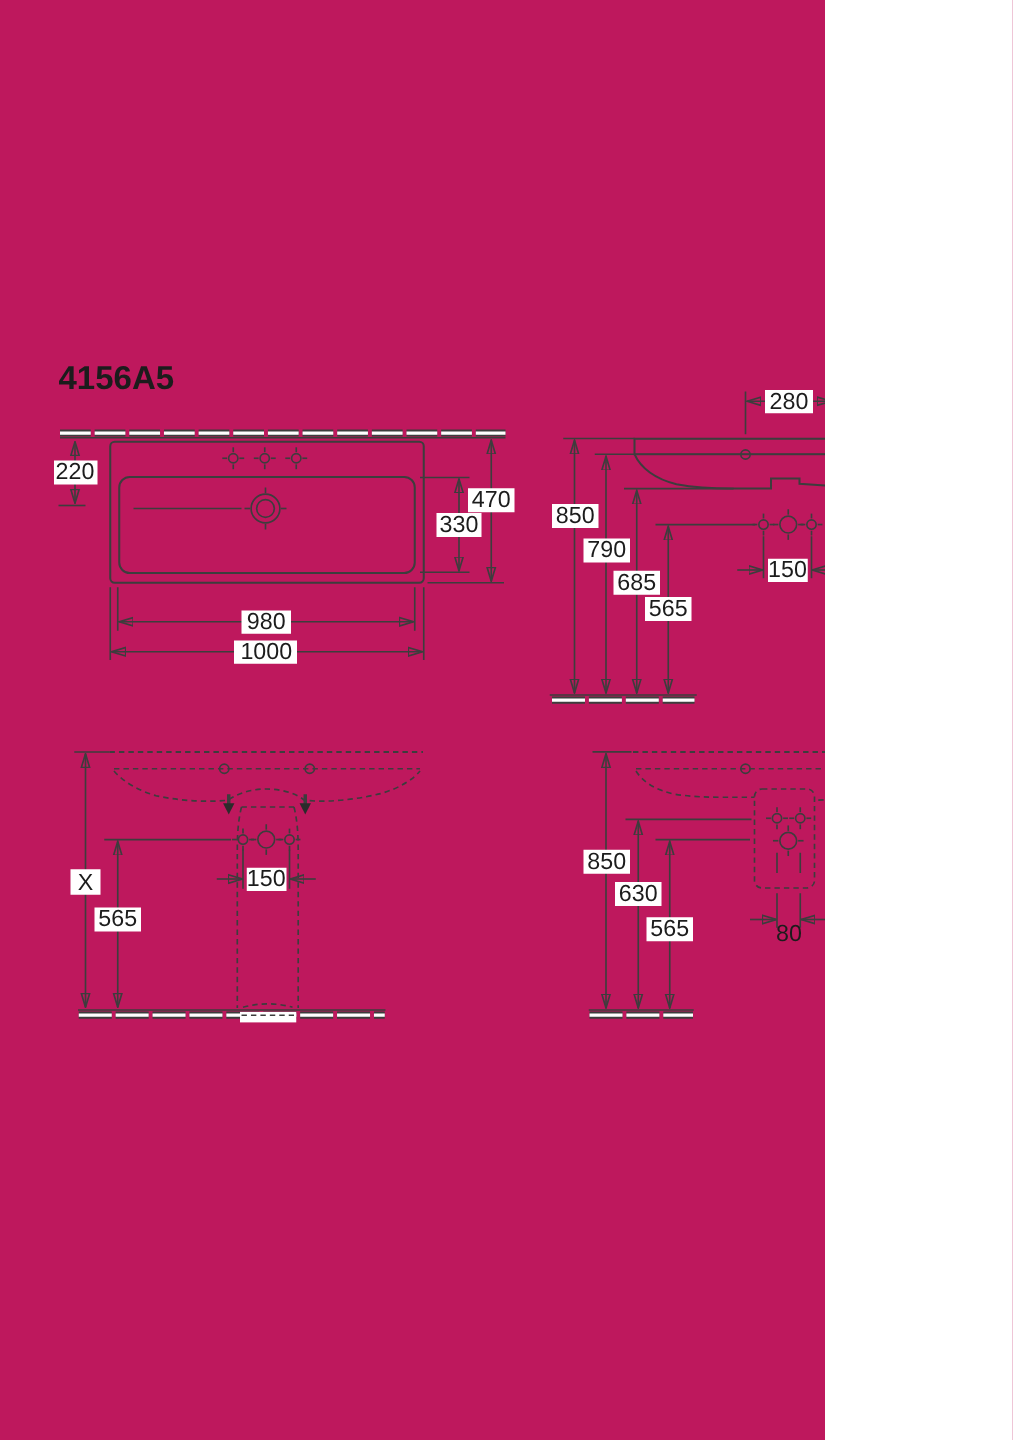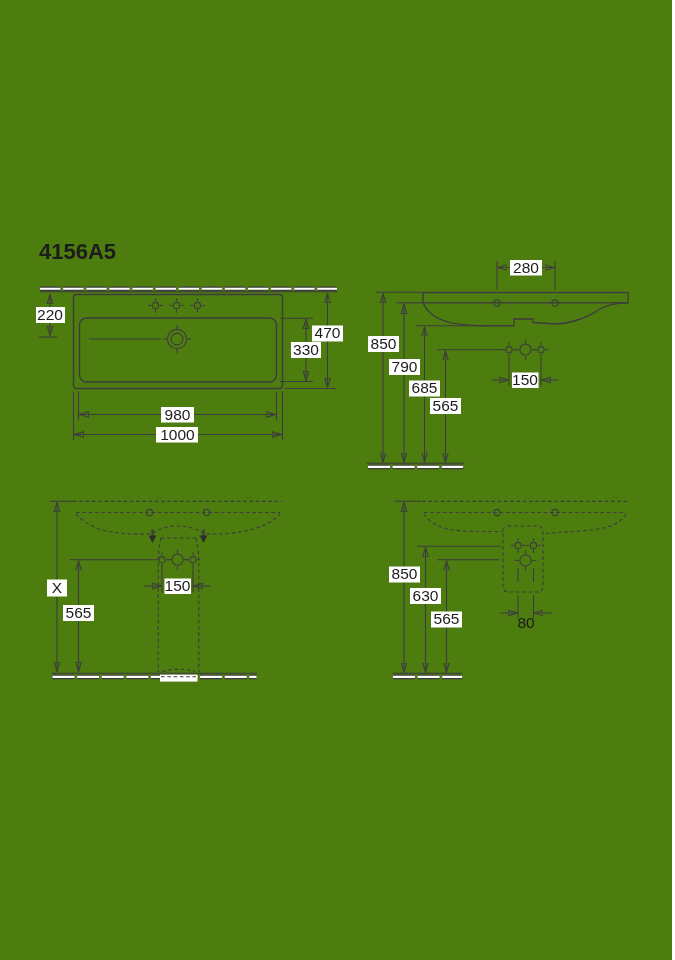--- a/index.html
+++ b/index.html
@@ -1,16 +1,16 @@
 <!DOCTYPE html>
 <html><head>
 <meta charset="utf-8">
 <style>
   html,body{margin:0;padding:0;background:#fff;}
-  .page{position:relative;width:672px;height:960px;background:#4d7c0f;overflow:hidden;}
+  .page{position:relative;width:550px;height:960px;background:#be185d;overflow:hidden;}
   svg{position:absolute;left:0;top:0;}
   svg line, svg path, svg rect, svg circle{stroke:#3d3d3d;stroke-width:1.1;fill:none;}
   svg .obj{stroke-width:1.35;}
   svg .d{stroke-dasharray:3.6 2.7;}
   svg .bg{fill:#ffffff;stroke:none;}
   svg .solidfill{fill:#2b2b2b;stroke:none;}
   svg text{font-family:"Liberation Sans",sans-serif;font-size:15.5px;fill:#1c1c1c;stroke:none;text-anchor:middle;}
   svg text.title{font-size:22px;font-weight:bold;text-anchor:start;}
   .hatch-dark{stroke-width:4.6;stroke-dasharray:20.5 2.6;}
   .hatch-white{stroke:#fff;stroke-width:2.1;stroke-dasharray:20.5 2.6;}

